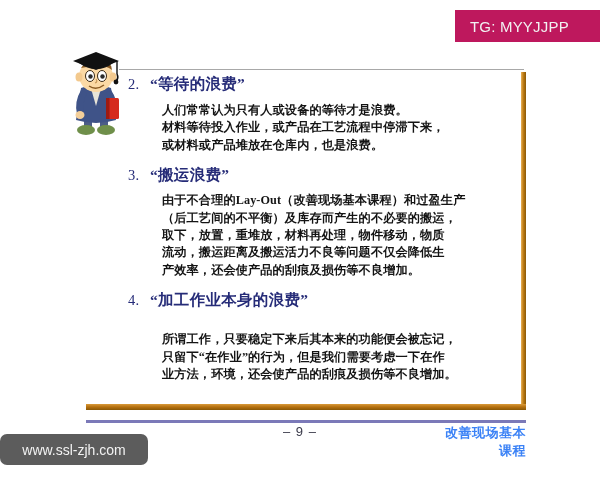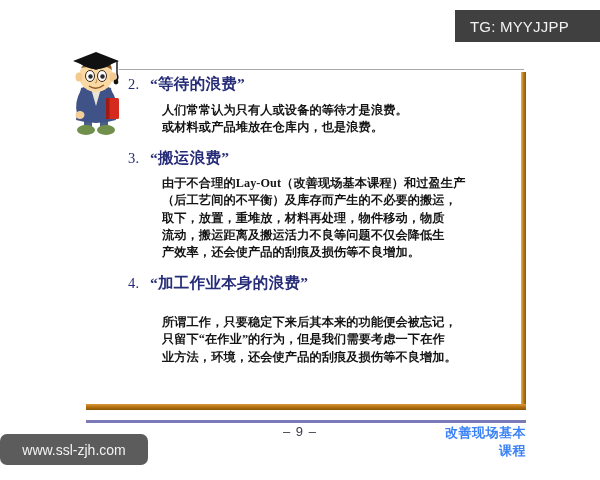--- a/index.html
+++ b/index.html
@@ -16,21 +16,21 @@
     background: #ffffff;
   }
 
   
   .tg-badge {
     position: absolute;
     top: 10px;
     left: 455px;
     width: 145px;
     height: 32px;
-    background: #404040;
+    background: #be185d;
     color: #f2f2f2;
     font-family: "Liberation Sans", "DejaVu Sans", sans-serif;
     font-size: 15px;
     letter-spacing: 0.2px;
     display: flex;
     align-items: center;
     padding-left: 15px;
     box-sizing: border-box;
   }
 
@@ -220,20 +220,21 @@
 
 <div class="content">
 
   <div class="section s2">
     <div class="sec-head">
       <span class="sec-num">2.</span>
       <span class="sec-title">“等待的浪费”</span>
     </div>
     <div class="sec-body">
       <span class="ln">人们常常认为只有人或设备的等待才是浪费。</span>
+      <span class="ln">材料等待投入作业，或产品在工艺流程中停滞下来，</span>
       <span class="ln">或材料或产品堆放在仓库内，也是浪费。</span>
     </div>
   </div>
 
   <div class="section s3">
     <div class="sec-head">
       <span class="sec-num">3.</span>
       <span class="sec-title">“搬运浪费”</span>
     </div>
     <div class="sec-body">

